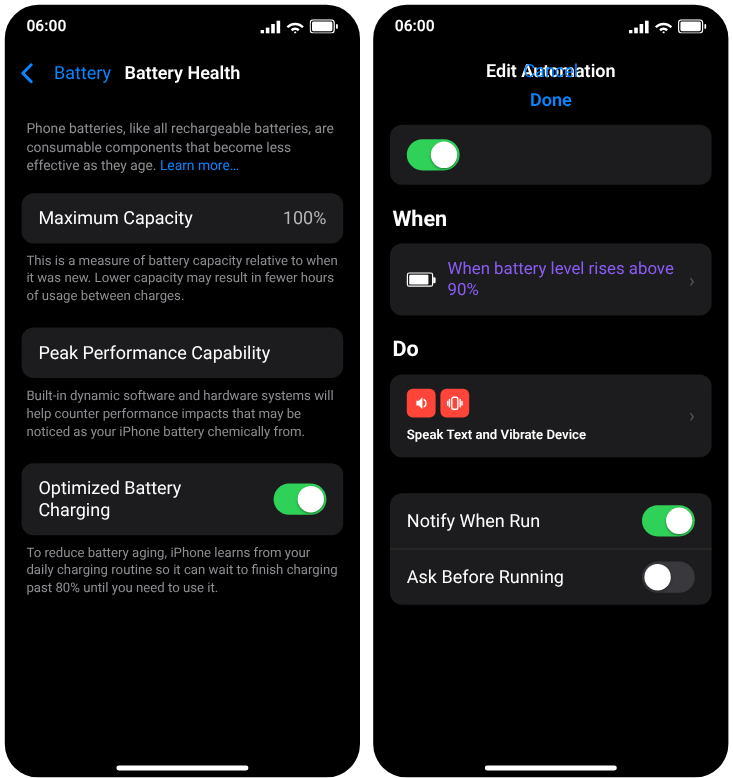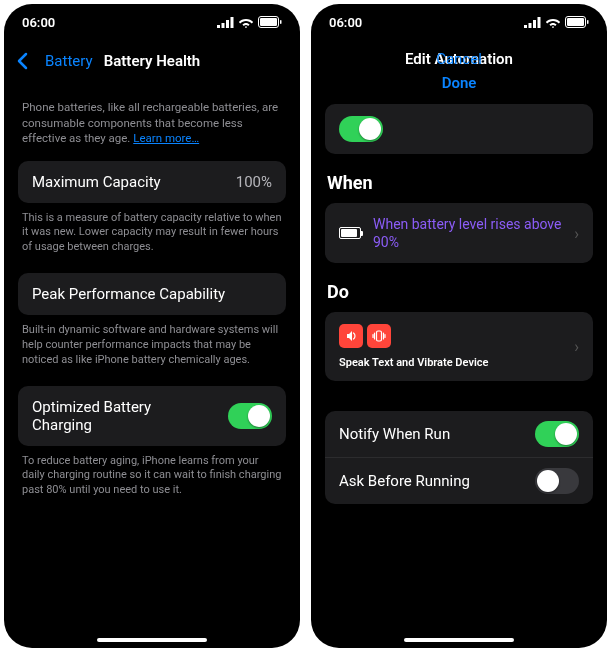--- a/index.html
+++ b/index.html
@@ -69,21 +69,21 @@
     flex: 1;
     overflow-y: hidden;
     padding: 0 14px;
   }
   .intro {
     font-size: 11.5px;
     color: #8e8e93;
     line-height: 1.35;
     margin: 18px 4px 14px;
   }
-  .intro .link { color: #0a84ff; cursor: pointer; text-decoration: underline; }
+  .intro .link { color: #0a84ff; cursor: pointer; }
   .cell {
     background: #1c1c1e;
     border-radius: 10px;
     padding: 12px 14px;
     display: flex;
     align-items: center;
     justify-content: space-between;
     font-size: 15px;
     margin-top: 6px;
     gap: 19px;
@@ -204,21 +204,21 @@
 
     <div class="cell">
       <span>Maximum Capacity</span>
       <span class="right-val">100%</span>
     </div>
     <div class="footer-note">This is a measure of battery capacity relative to when it was new. Lower capacity may result in fewer hours of usage between charges.</div>
 
     <div class="cell">
       <span>Peak Performance Capability</span>
     </div>
-    <div class="footer-note">Built-in dynamic software and hardware systems will help counter performance impacts that may be noticed as like iPhone battery chemically ages.</div>
+    <div class="footer-note">Built-in dynamic software and hardware systems will help counter performance impacts that may be noticed as your iPhone battery chemically from.</div>
 
     <div class="cell">
       <span>Optimized Battery Charging</span>
       <div class="toggle on">
           <div class="knob"></div>
         </div>
     </div>
     <div class="footer-note">To reduce battery aging, iPhone learns from your daily charging routine so it can wait to finish charging past 80% until you need to use it.</div>
   </div>
 

